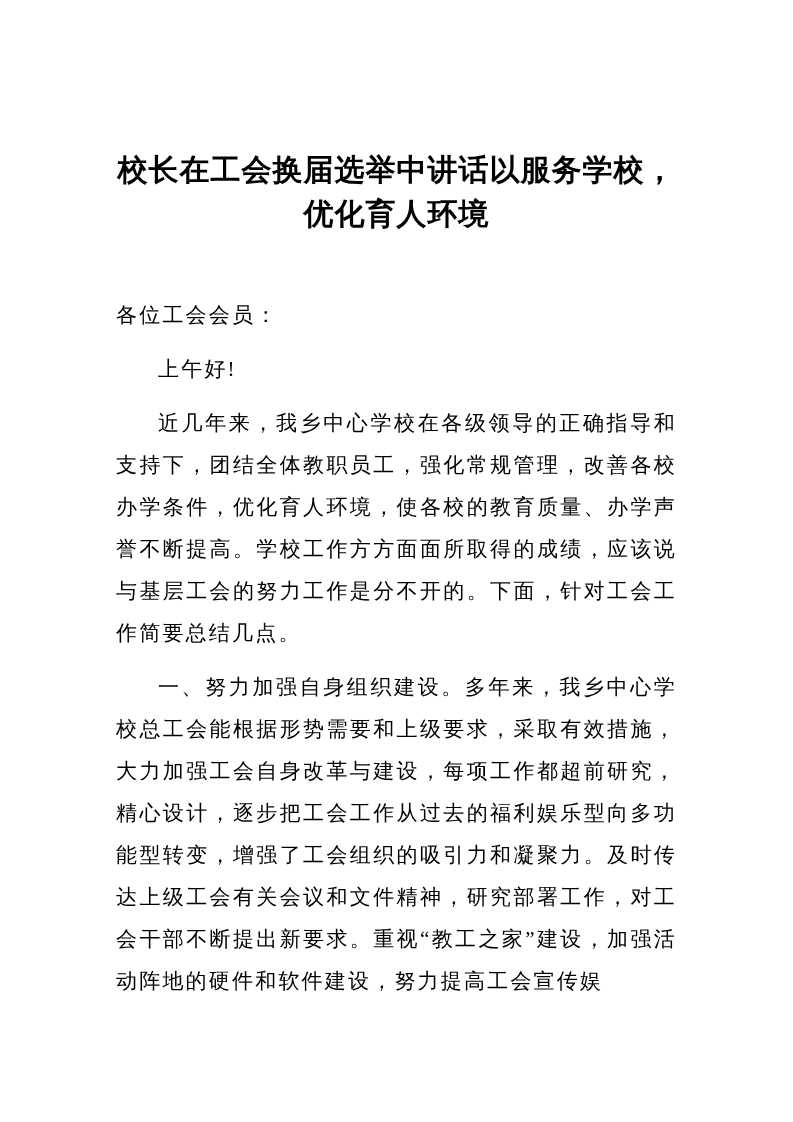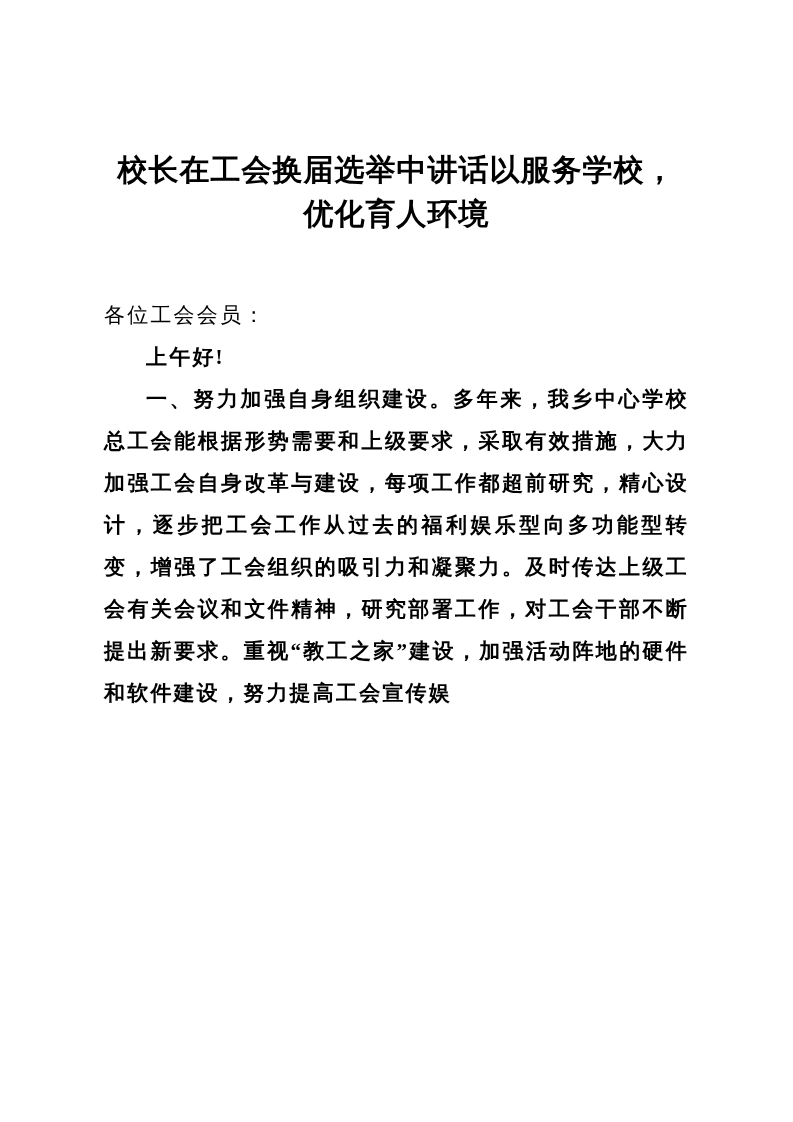--- a/index.html
+++ b/index.html
@@ -33,37 +33,37 @@
     display: block;
   }
   .doc-body {
     font-size: 21px;
     line-height: 42px;
     letter-spacing: 2.2px;
     text-align: justify;
     text-justify: inter-ideograph;
   }
   .doc-body p {
-    margin: 0;
+    margin: 12px;
     padding: 0;
   }
   .doc-body p.indent {
     text-indent: 2em;
-    font-weight: bold;
   }
 </style>
 </head>
 <body>
 
 <div class="page">
 
   <h1 class="doc-title">
     <span class="title-line">校长在工会换届选举中讲话以服务学校，</span>
     <span class="title-line">优化育人环境</span>
   </h1>
 
   <div class="doc-body">
     <p>各位工会会员：</p>
     <p class="indent">上午好!</p>
+    <p class="indent">近几年来，我乡中心学校在各级领导的正确指导和支持下，团结全体教职员工，强化常规管理，改善各校办学条件，优化育人环境，使各校的教育质量、办学声誉不断提高。学校工作方方面面所取得的成绩，应该说与基层工会的努力工作是分不开的。下面，针对工会工作简要总结几点。</p>
     <p class="indent">一、努力加强自身组织建设。多年来，我乡中心学校总工会能根据形势需要和上级要求，采取有效措施，大力加强工会自身改革与建设，每项工作都超前研究，精心设计，逐步把工会工作从过去的福利娱乐型向多功能型转变，增强了工会组织的吸引力和凝聚力。及时传达上级工会有关会议和文件精神，研究部署工作，对工会干部不断提出新要求。重视“教工之家”建设，加强活动阵地的硬件和软件建设，努力提高工会宣传娱</p>
   </div>
 
 </div>
 
 </body></html>

